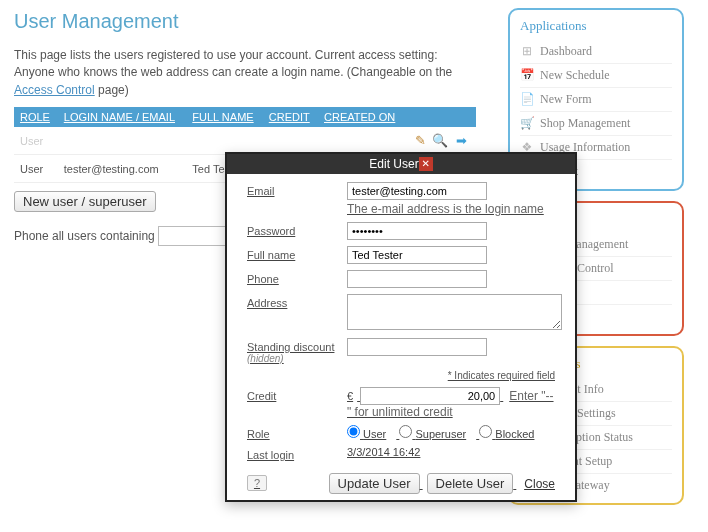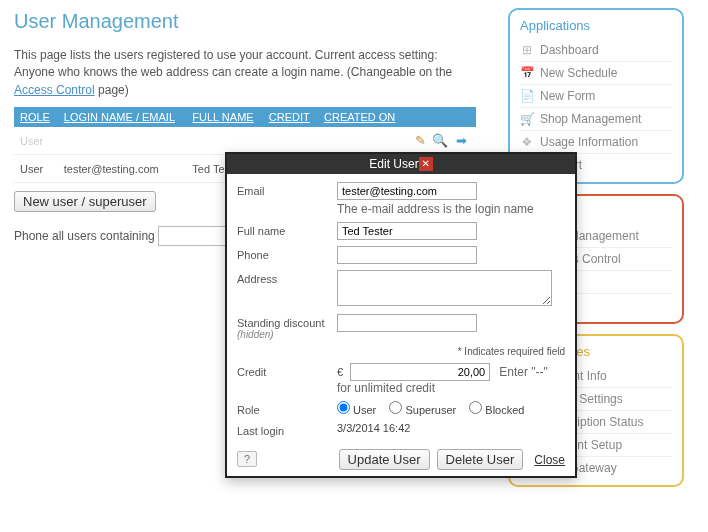--- a/index.html
+++ b/index.html
@@ -1,18 +1,18 @@
 <!DOCTYPE html>
 <html><head>
 <meta charset="utf-8">
 <style>
   * { box-sizing: border-box; margin: 0; padding: 0; }
   body { font-family: "Helvetica Neue", Arial, sans-serif; font-size: 12px; color: #444; background: #fff; width: 708px; height: 532px; position: relative; overflow: hidden; }
   .main { float: left; width: 490px; padding: 10px 14px; }
-  .sidebar { float: right; width: 200px; padding: 8px 24px 8px 0; }
+  .sidebar { float: right; width: 200px; padding: 8px 24px 8px 0; font-family: Liberation Serif, serif; }
   h1.page-title { font-size: 20px; font-weight: 400; color: #5aa7cc; margin-bottom: 14px; }
   .intro { font-size: 12px; line-height: 1.45; color: #555; margin-bottom: 8px; }
   .intro a { color: #4a90c2; text-decoration: underline; }
   table.users { width: 100%; border-collapse: collapse; font-size: 11px; }
   table.users thead th { background: #4ea0d1; color: #fff; text-align: left; padding: 4px 6px; font-weight: 400; text-decoration: underline; white-space: nowrap; }
   table.users tbody td { padding: 6px 6px; border-bottom: 1px solid #eee; vertical-align: middle; color: #555; }
   table.users tbody tr.obscured td { color: #ccc; }
   .row-icons span { margin-left: 4px; cursor: pointer; font-size: 13px; display: inline-block; vertical-align: middle; }
   .icon-edit { color: #c08a3a; }
   .icon-mag  { color: #2a6aa0; }
@@ -31,21 +31,21 @@
   .panel-users .panel-title { color: #d85a3d; }
   .panel-prefs .panel-title { color: #d4a92a; }
   .panel ul { list-style: none; }
   .panel li { padding: 4px 0; font-size: 12px; color: #888; cursor: pointer; border-top: 1px solid #f0f0f0; }
   .panel li:first-child { border-top: none; }
   .panel li .mi { color: #bbb; margin-right: 6px; display: inline-block; width: 14px; text-align: center; font-size: 12px; }
   
   .dialog { position: absolute; left: 225px; top: 152px; width: 352px; background: #fff; border: 2px solid #222; box-shadow: 0 4px 12px rgba(0,0,0,0.25); z-index: 100; }
   .dialog-title { background: #333; color: #fff; font-size: 12px; padding: 3px 6px; display: flex; justify-content: center; align-items: center; }
   .dialog-close { background: #c0392b; color: #fff; width: 14px; height: 14px; text-align: center; line-height: 14px; font-size: 10px; cursor: pointer; }
-  .dialog-body { padding: 8px 10px 6px; font-size: 11px; color: #444; }
+  .dialog-body { padding: 8px 20px 6px; font-size: 11px; color: #444; text-decoration: underline; }
   .frow { display: flex; align-items: flex-start; margin-bottom: 6px; }
   .frow .lbl { width: 100px; flex-shrink: 0; padding-top: 3px; color: #555; }
   .frow .lbl .sub { display: block; font-style: italic; font-size: 10px; color: #888; }
   .frow .val { flex: 1; }
   .frow input[type=text], .frow input[type=password] { width: 140px; border: 1px solid #aaa; padding: 2px 4px; font-size: 11px; }
   .frow textarea { width: 215px; height: 36px; border: 1px solid #aaa; padding: 2px 4px; font-size: 11px; resize: both; }
   .hint { font-size: 12px; color: #666; margin-top: 2px; }
   .req-note { text-align: right; font-size: 10px; color: #555; margin-bottom: 6px; }
   .credit-line .eur { margin-right: 4px; }
   .credit-line input { width: 52px; text-align: right; }
@@ -156,20 +156,24 @@
   </div>
   <div class="dialog-body">
     <div class="frow">
       <div class="lbl">Email</div>
       <div class="val">
         <input type="text" value="tester@testing.com" style="">
         <div class="hint">The e-mail address is the login name</div>
       </div>
     </div>
     <div class="frow">
+      <div class="lbl">Password</div>
+      <div class="val"><input type="password" value="••••••••" style=""></div>
+    </div>
+    <div class="frow">
       <div class="lbl">Full name</div>
       <div class="val"><input type="text" value="Ted Tester" style=""></div>
     </div>
     <div class="frow">
       <div class="lbl">Phone</div>
       <div class="val"><input type="text" value="" style=""></div>
     </div>
     <div class="frow">
       <div class="lbl">Address</div>
       <div class="val"><textarea style=""></textarea></div>

